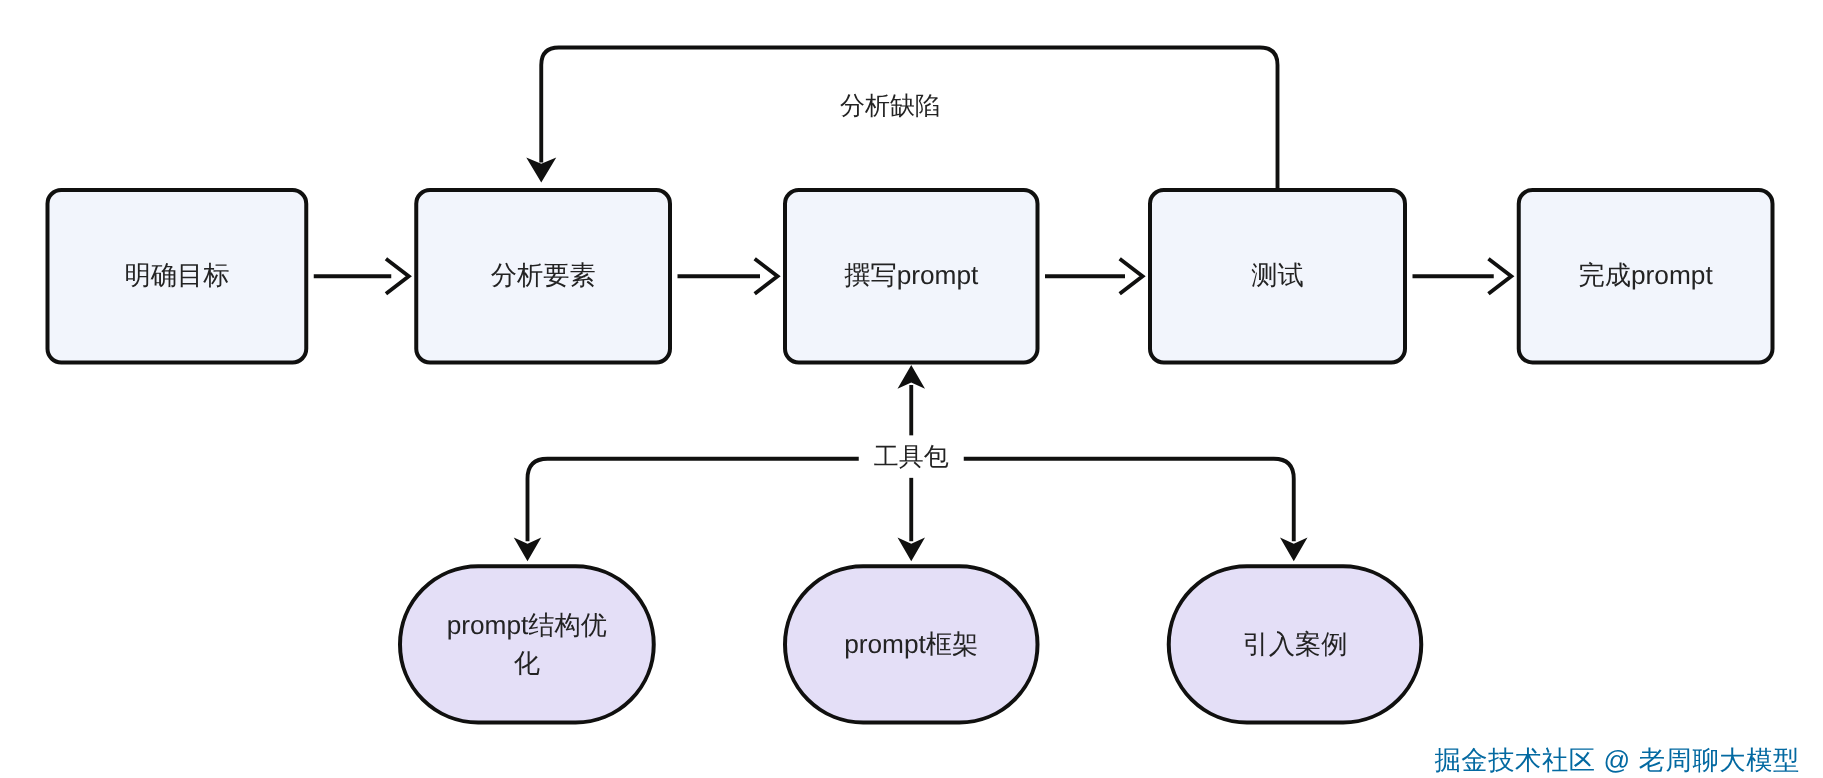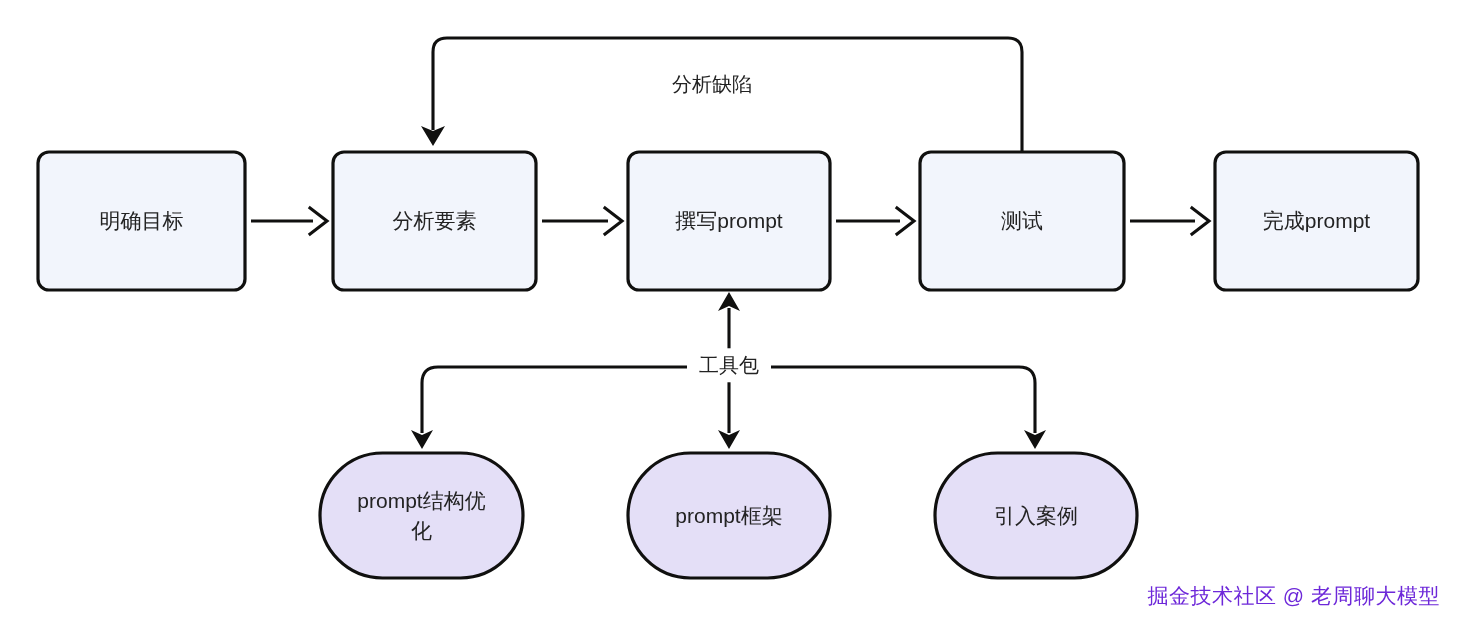--- a/index.html
+++ b/index.html
@@ -74,24 +74,24 @@
     text-anchor: middle;
     dominant-baseline: middle;
   }
   .edge-label-bg {
     fill: #ffffff;
     stroke: none;
   }
   .watermark-text {
     position: absolute;
     right: 18px;
-    bottom: 12px;
+    bottom: 0;
     font-family: "Liberation Sans", "DejaVu Sans", sans-serif;
     font-size: 21px;
-    color: #6d28d9;
+    color: #0369a1;
     letter-spacing: 0.5px;
     white-space: nowrap;
     user-select: none;
   }
 </style>
 </head>
 <body>
 
 <div id="diagram-root">
 

